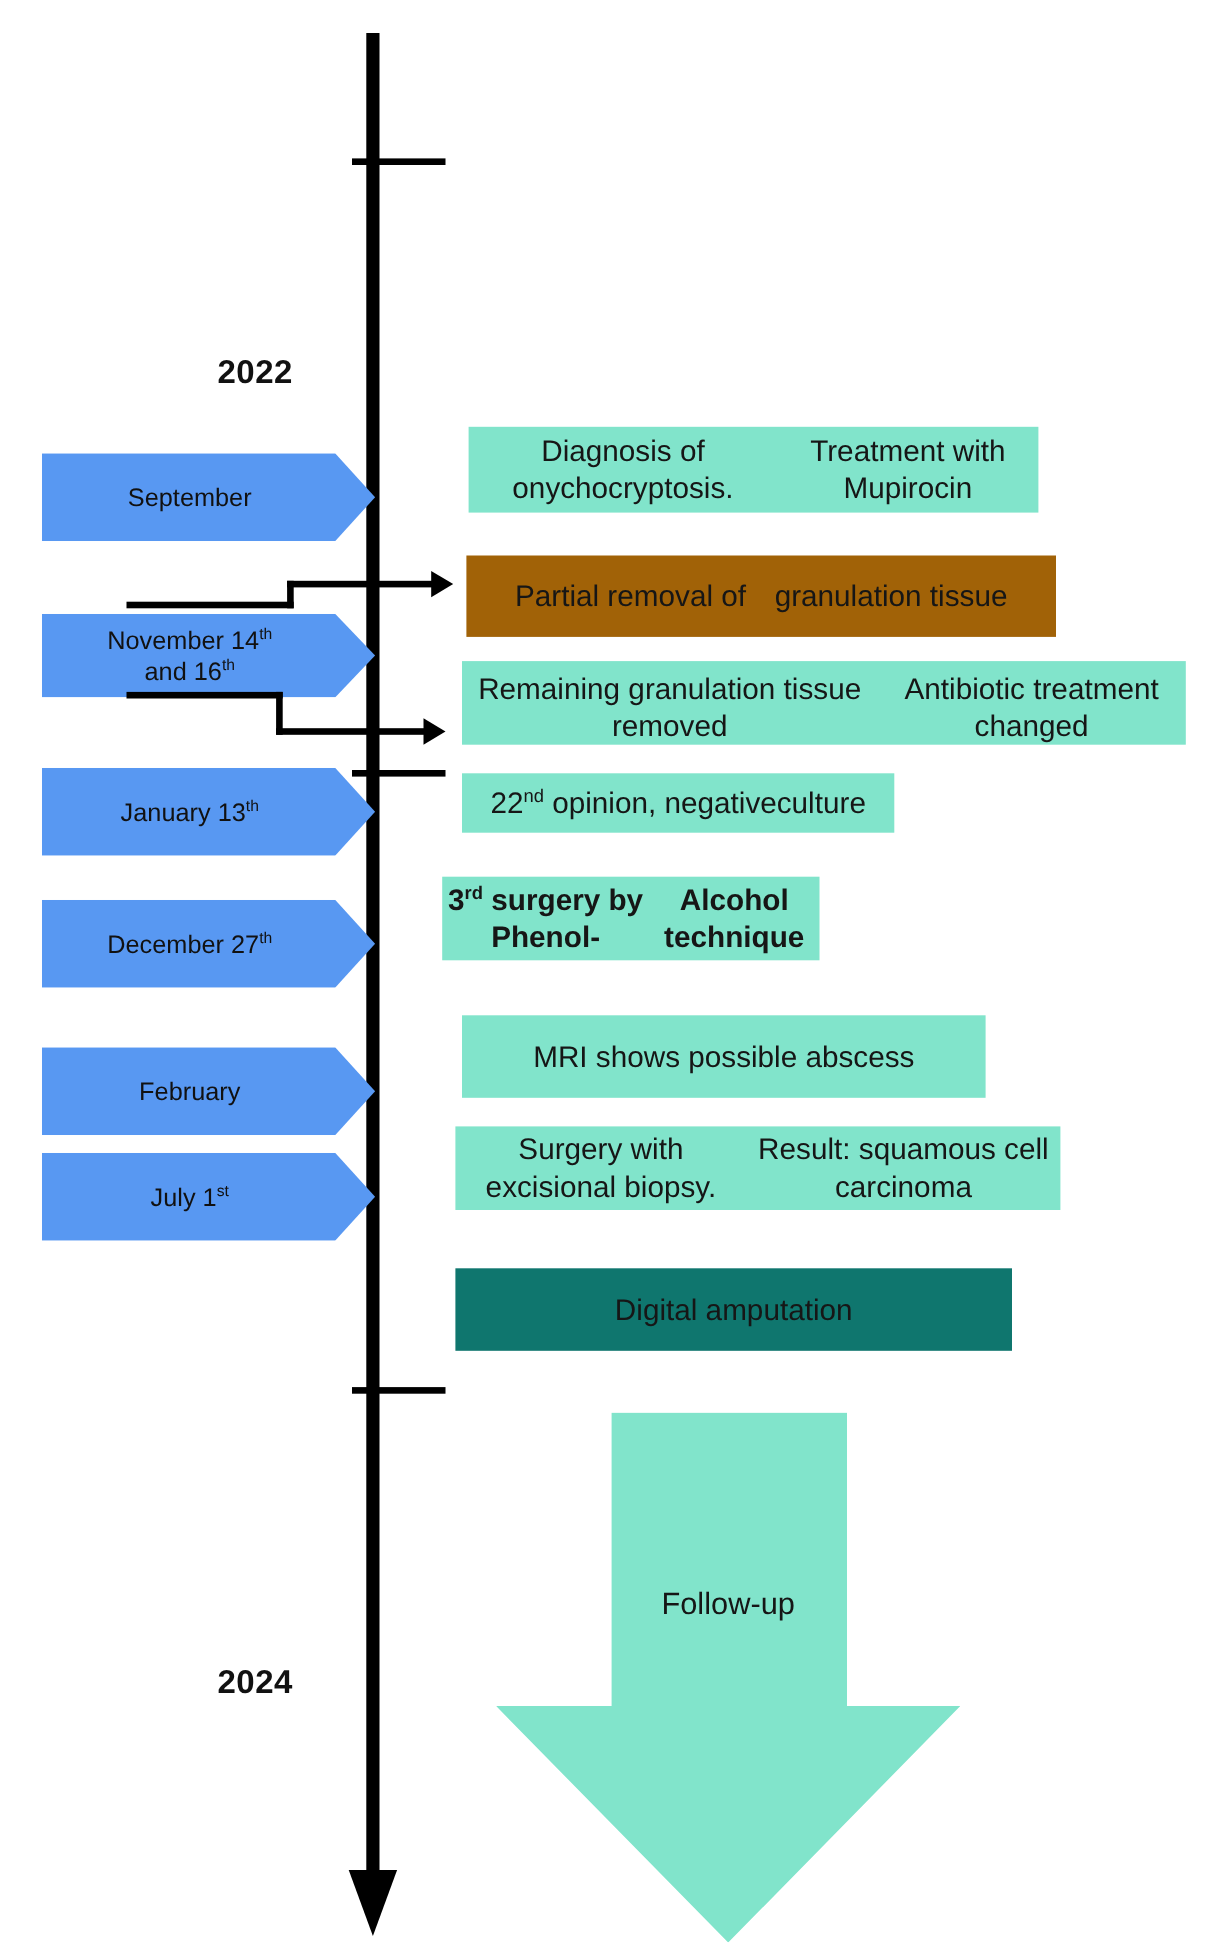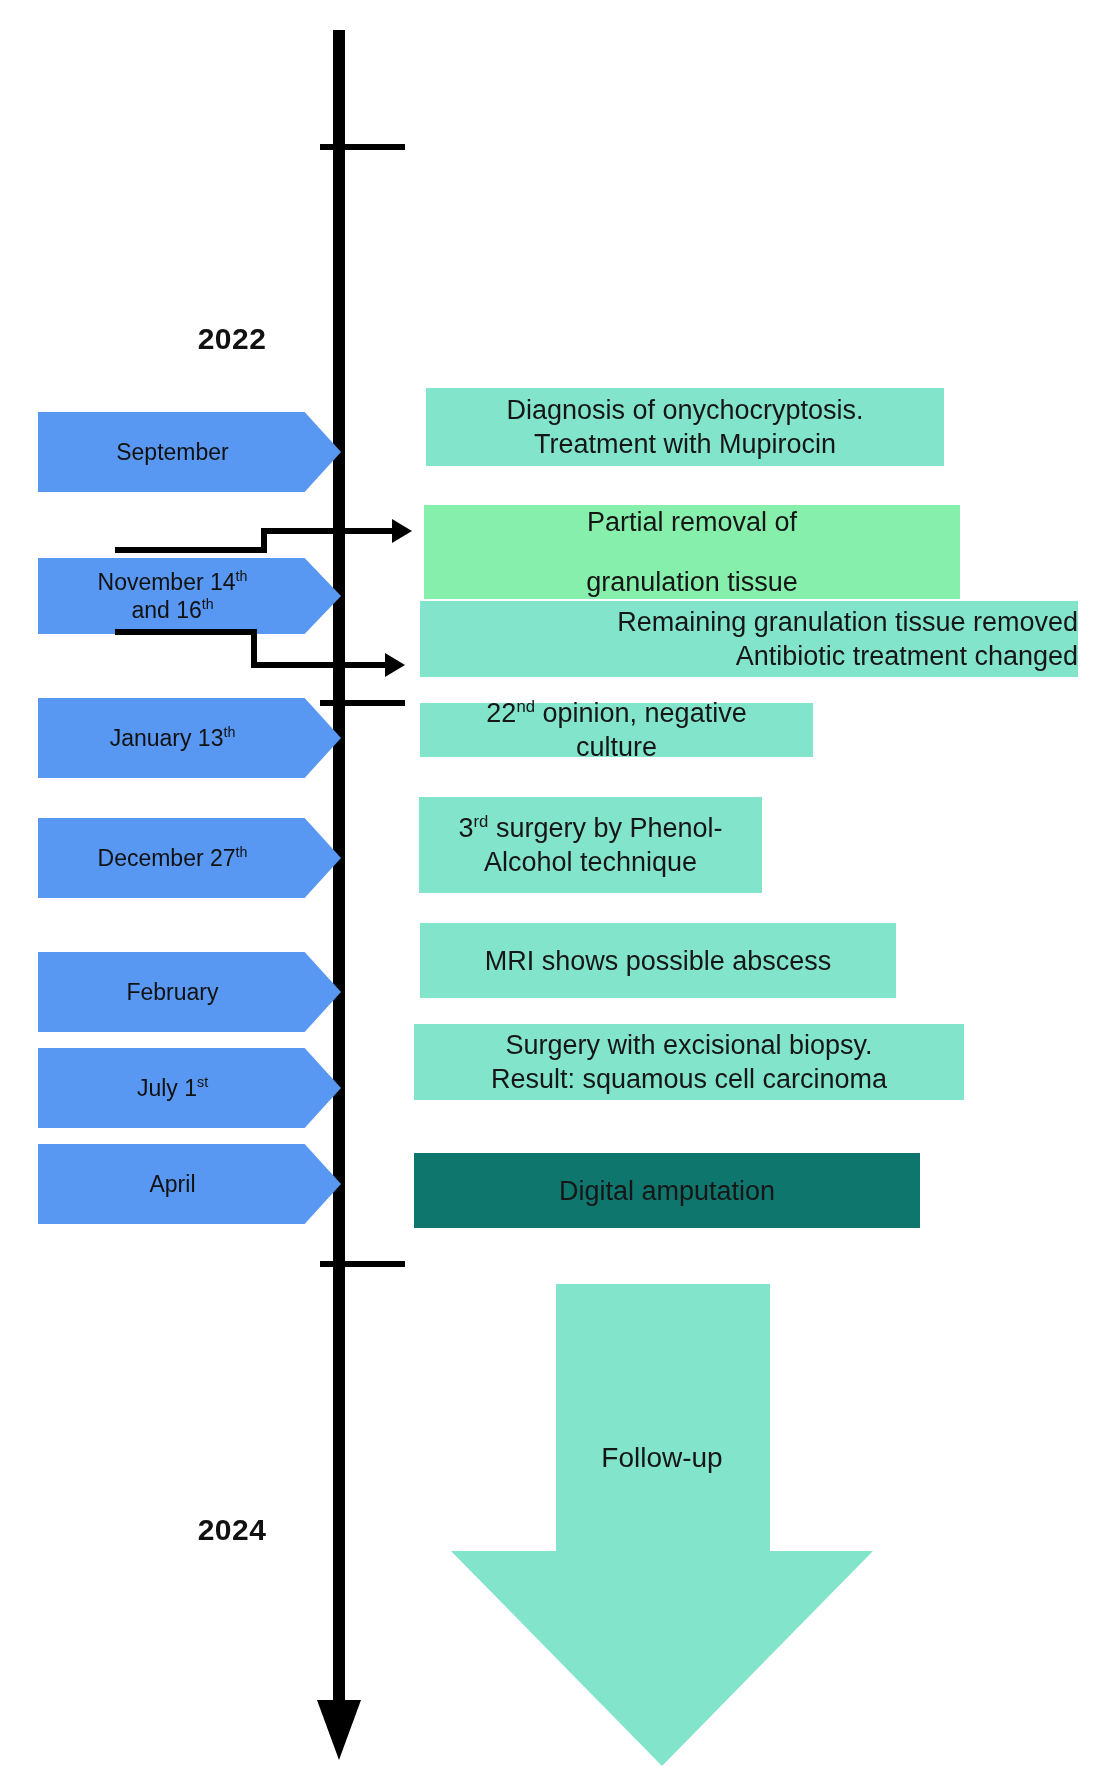--- a/index.html
+++ b/index.html
@@ -44,21 +44,21 @@
   .arrow-label {
     text-align: center;
     font-size: 23px;
     line-height: 28px;
     color: #111;
   }
 
   
   .event-box {
     display: flex;
-    flex-direction: column;
+    flex-direction: row;
     align-items: center;
     justify-content: center;
     text-align: center;
     font-size: 27px;
     line-height: 34px;
     color: #161616;
     box-sizing: border-box;
   }
 
   sup { font-size: 0.62em; line-height: 0; vertical-align: super; }
@@ -131,47 +131,42 @@
       <div><span>February</span><sup></sup><span></span></div>
     </div>
   </div>
 
   <div class="abs date-arrow" style="left:38px; top:1048px; width:303px; height:80px; background:#5898F2;">
     <div class="arrow-label">
       <div><span>July 1</span><sup>st</sup><span></span></div>
     </div>
   </div>
 
-  <div class="abs date-arrow" style="left:38px; top:1144px; width:303px; height:80px; background:#5898F2;">
-    <div class="arrow-label">
-      <div><span>April</span><sup></sup><span></span></div>
-    </div>
-  </div>
 
   <div class="abs event-box" style="left:426px; top:388px; width:518px; height:78px; background:#81E4CB;">
     <div><span>Diagnosis of onychocryptosis.</span><sup></sup><span></span></div>
     <div><span>Treatment with Mupirocin</span><sup></sup><span></span></div>
   </div>
 
-  <div class="abs event-box" style="left:424px; top:505px; width:536px; height:94px; background:#86efac;gap:26px;">
+  <div class="abs event-box" style="left:424px; top:505px; width:536px; height:74px; background:#a16207;gap:26px;">
     <div><span>Partial removal of</span><sup></sup><span></span></div>
     <div><span>granulation tissue</span><sup></sup><span></span></div>
   </div>
 
   <div class="abs event-box" style="left:420px; top:601px; width:658px; height:76px; background:#81E4CB;align-items:flex-end;">
     <div><span>Remaining granulation tissue removed</span><sup></sup><span></span></div>
     <div><span>Antibiotic treatment changed</span><sup></sup><span></span></div>
   </div>
 
   <div class="abs event-box" style="left:420px; top:703px; width:393px; height:54px; background:#81E4CB;">
     <div><span>22</span><sup>nd</sup><span> opinion, negative</span></div>
     <div><span>culture</span><sup></sup><span></span></div>
   </div>
 
-  <div class="abs event-box" style="left:419px; top:797px; width:343px; height:96px; background:#81E4CB;">
+  <div class="abs event-box" style="left:402px; top:797px; width:343px; height:76px; background:#81E4CB;font-weight:bold;">
     <div><span>3</span><sup>rd</sup><span> surgery by Phenol-</span></div>
     <div><span>Alcohol technique</span><sup></sup><span></span></div>
   </div>
 
   <div class="abs event-box" style="left:414px; top:1024px; width:550px; height:76px; background:#81E4CB;">
     <div><span>Surgery with excisional biopsy.</span><sup></sup><span></span></div>
     <div><span>Result: squamous cell carcinoma</span><sup></sup><span></span></div>
   </div>
 
   <div class="abs event-box" style="left:420px; top:923px; width:476px; height:75px; background:#81E4CB;">

